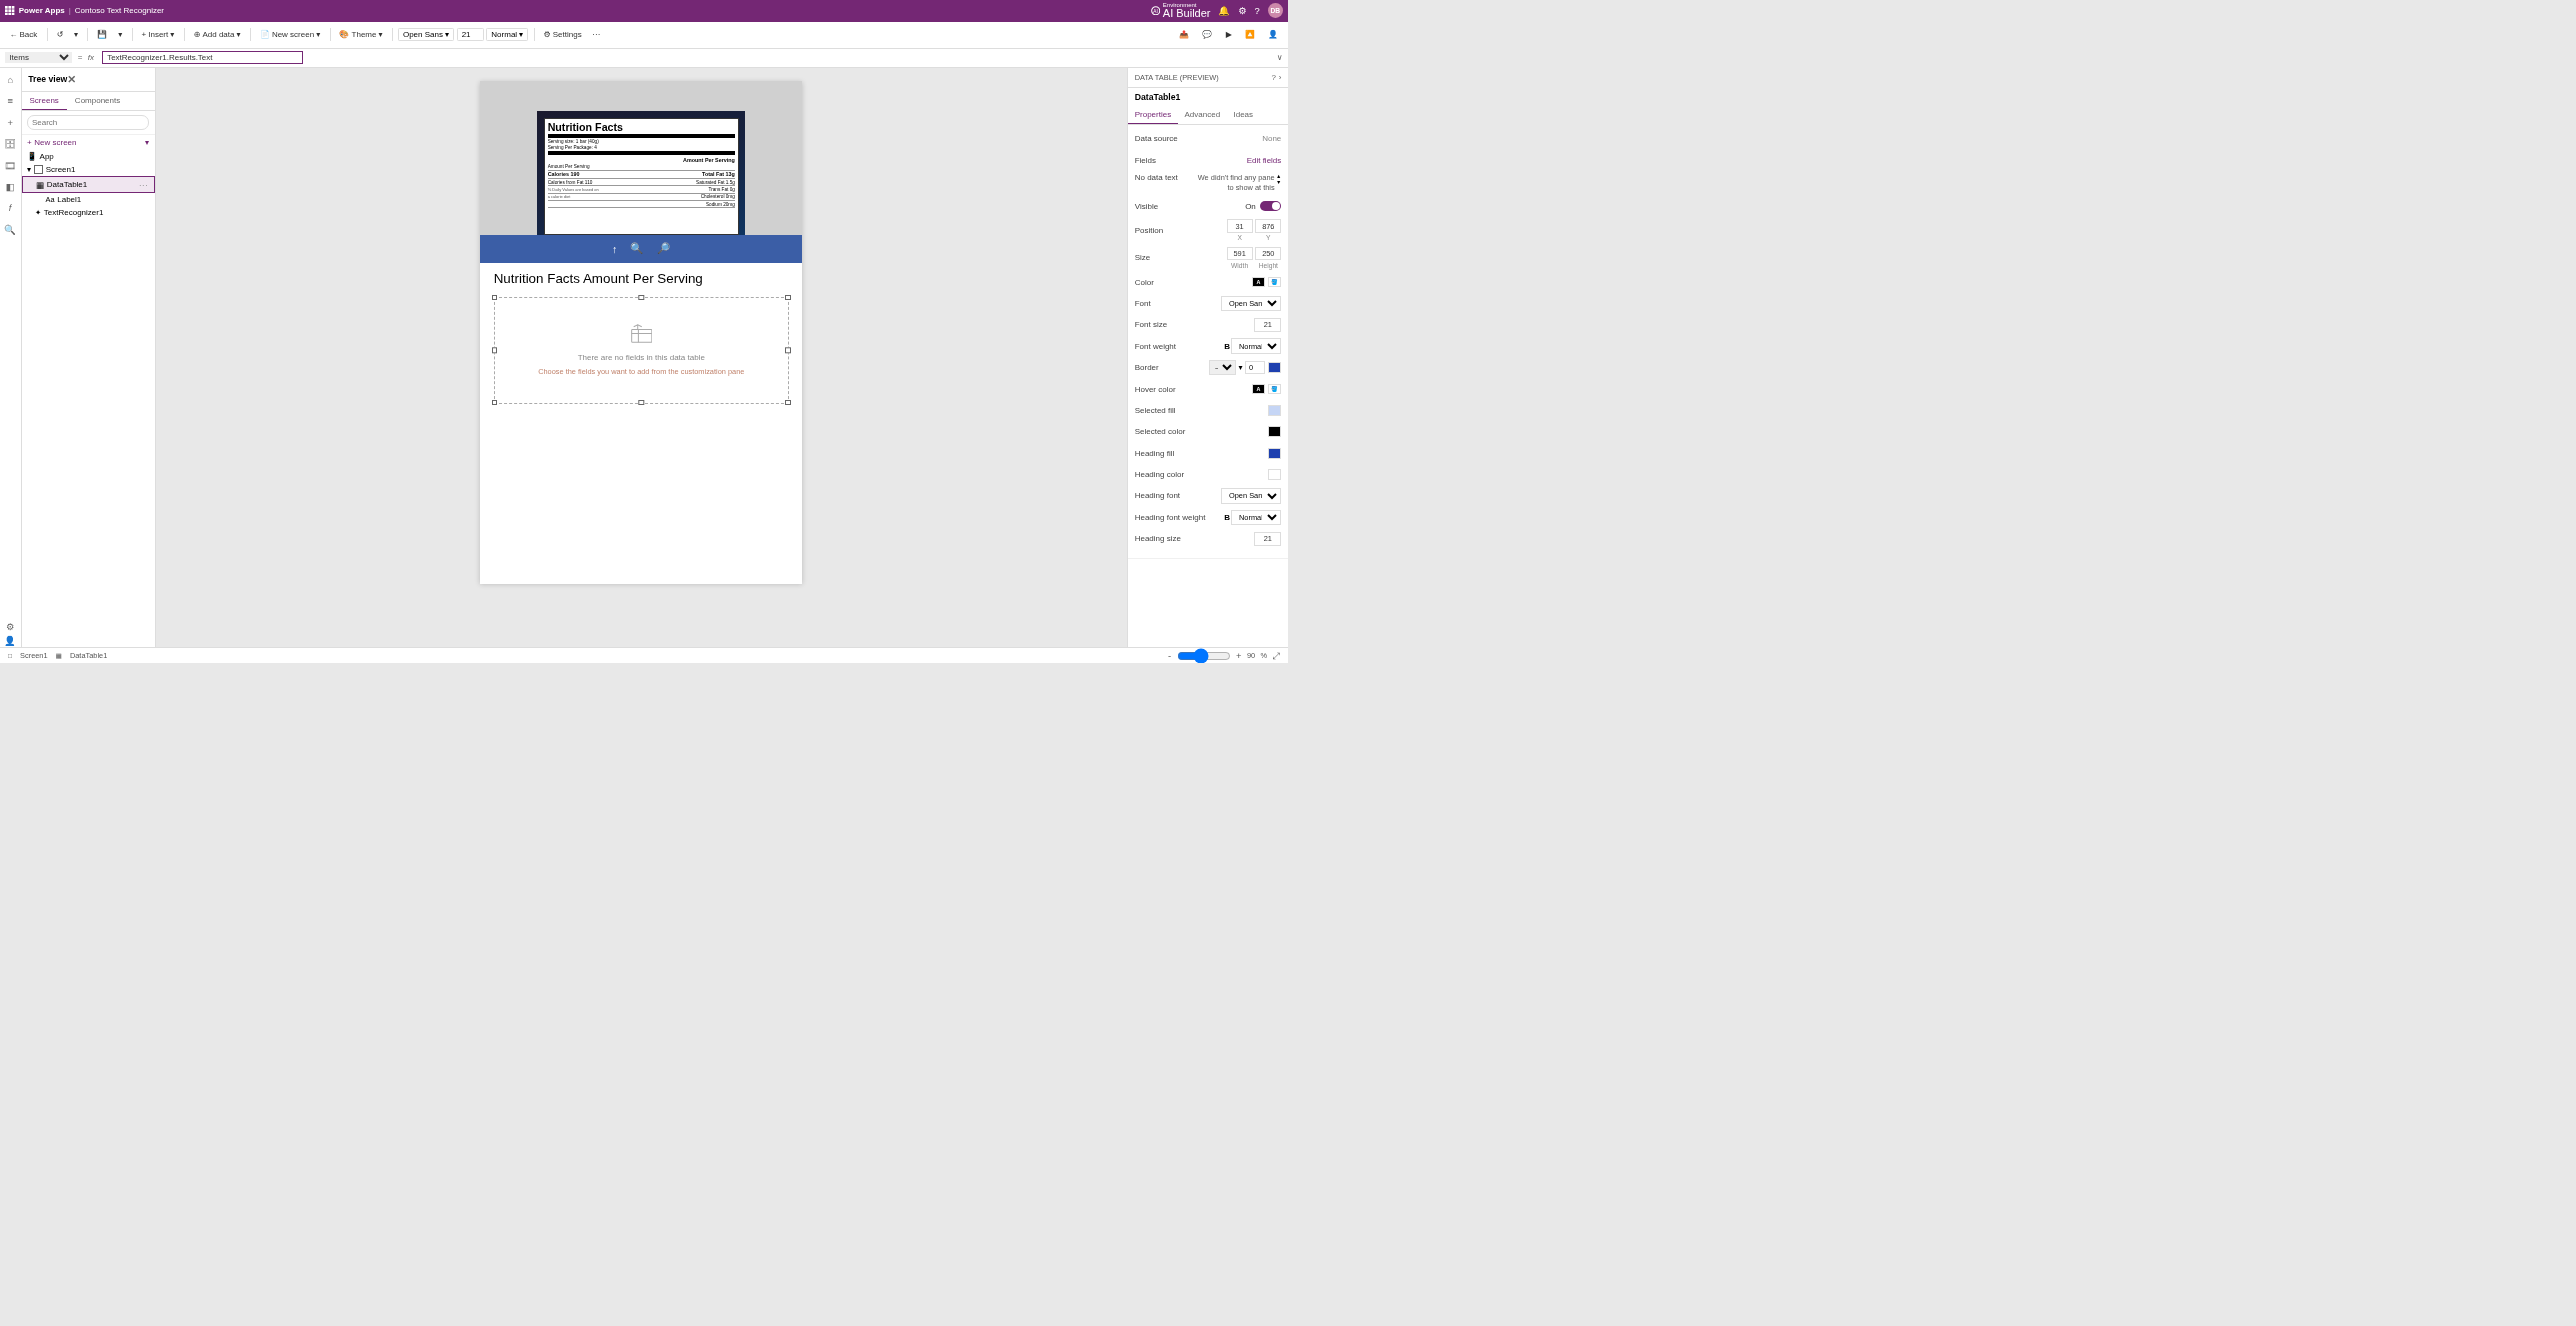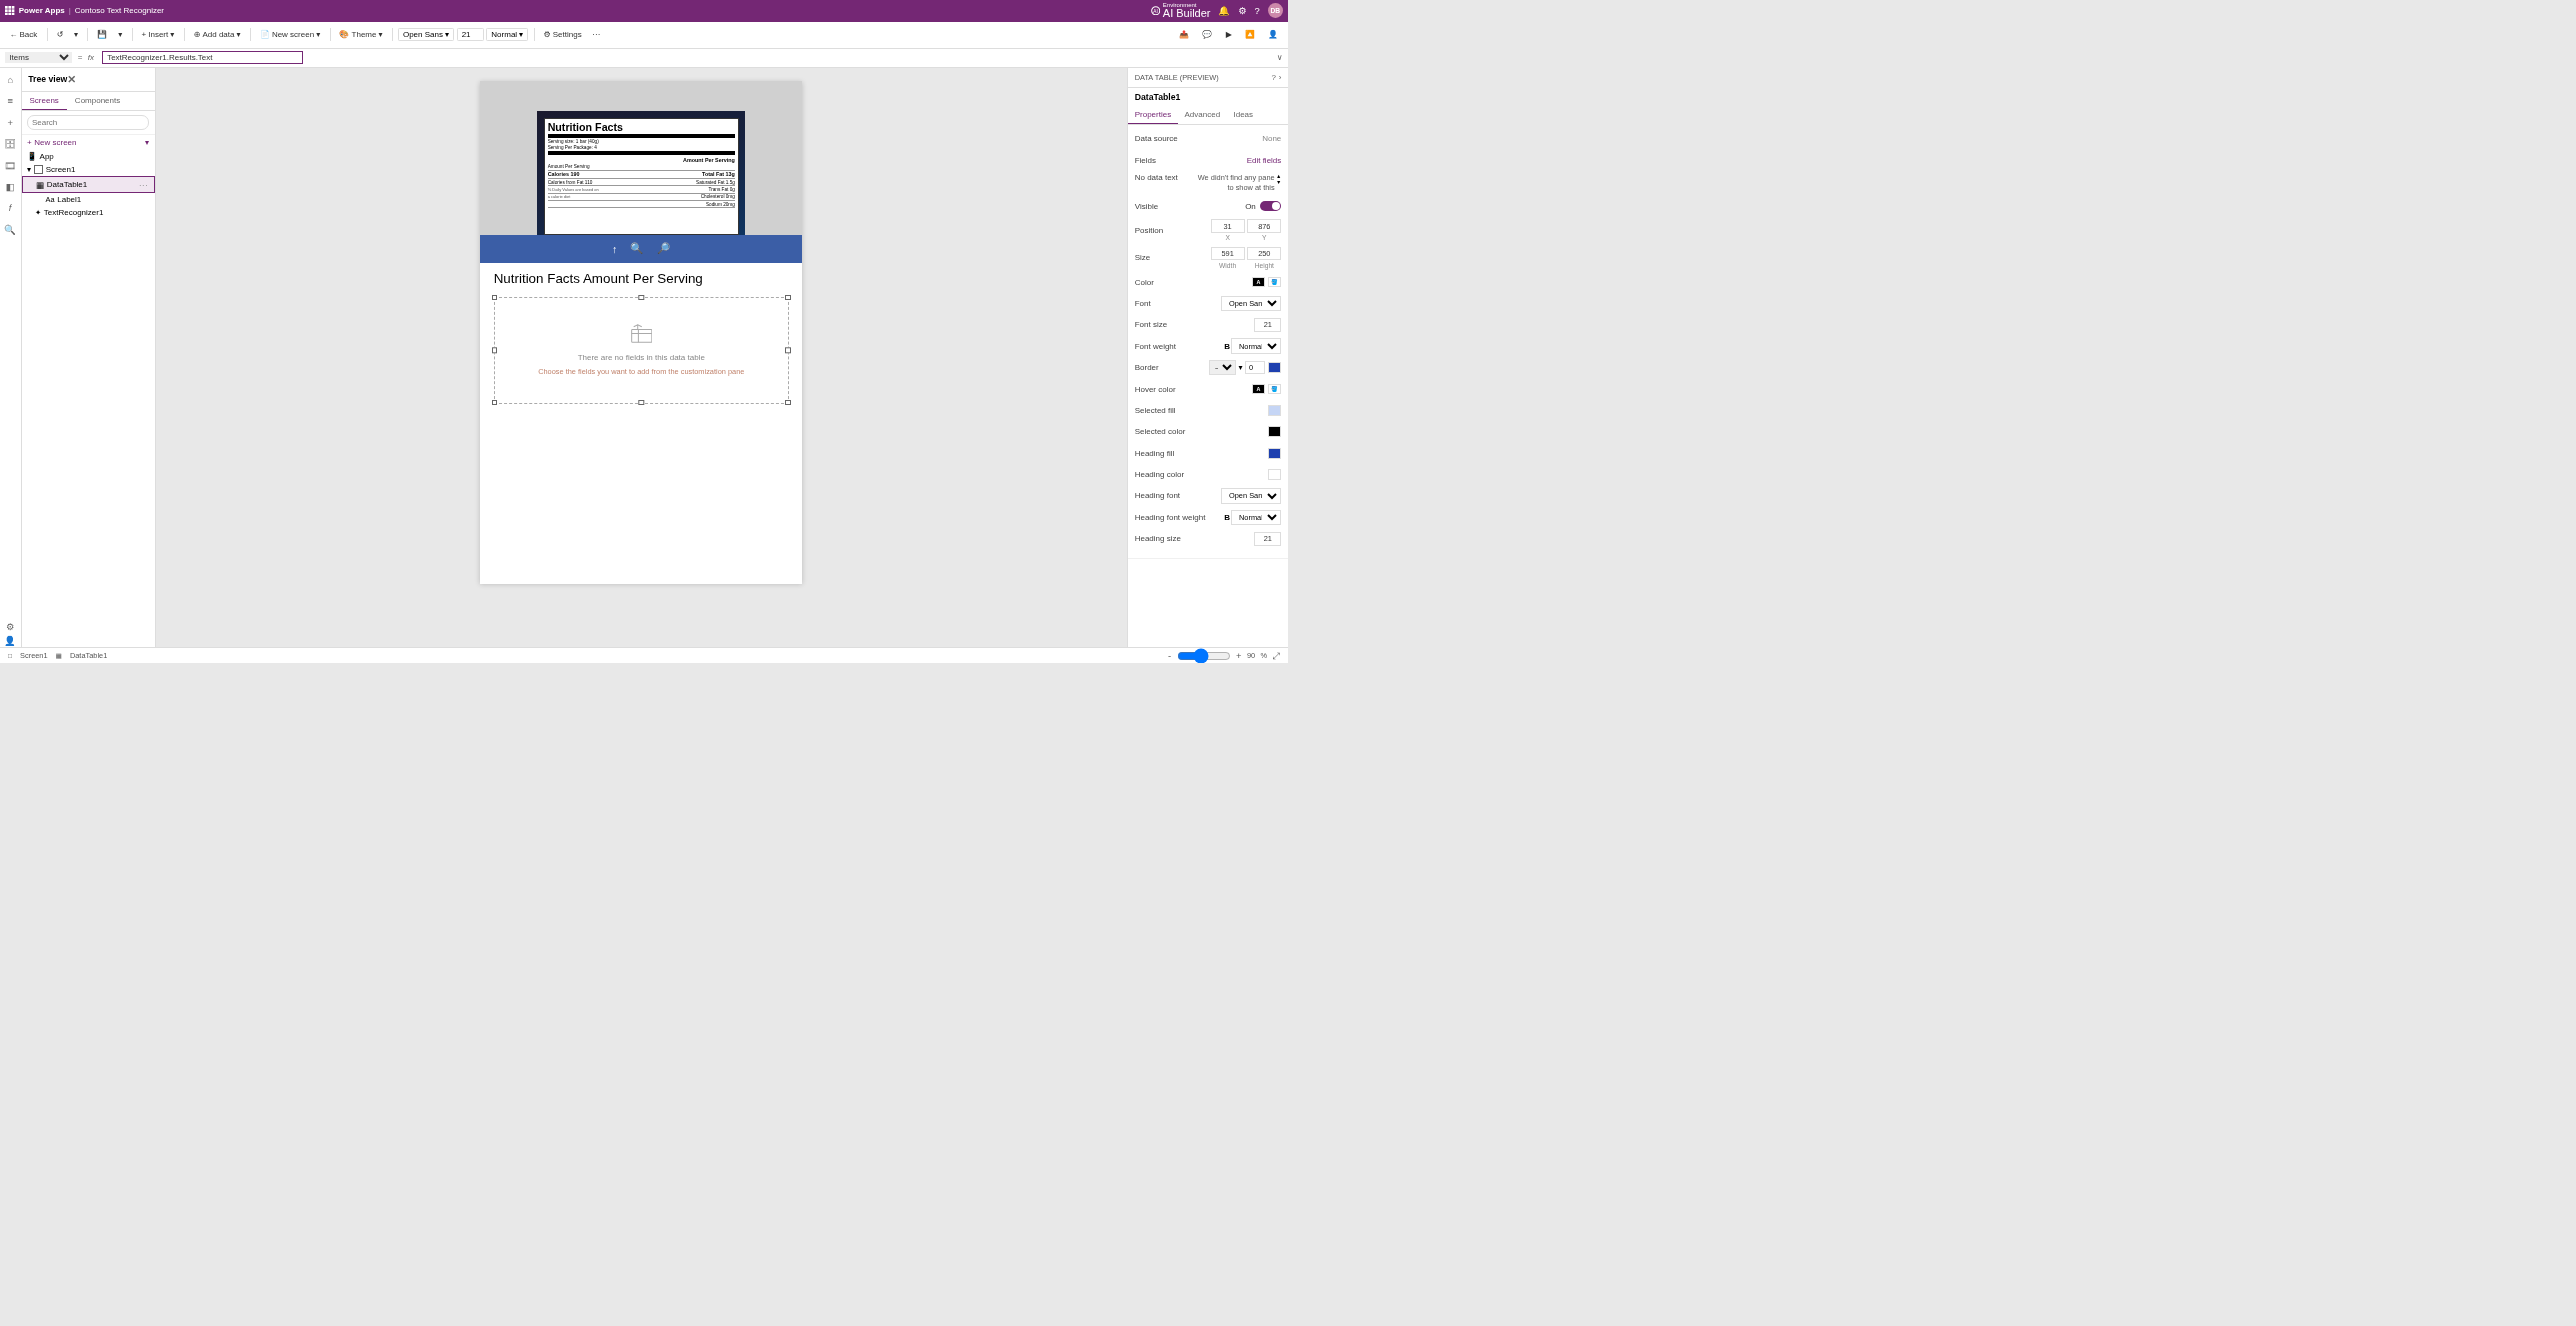--- a/index.html
+++ b/index.html
@@ -221,21 +221,21 @@
       position: relative; cursor: pointer;
     }
     .toggle-on::after {
       content: ''; position: absolute; right: 1.3px; top: 1.3px;
       width: 8px; height: 8px; background: white; border-radius: 50%;
     }
     .coord-group {
       display: flex; gap: 2.7px;
     }
     .coord-input {
-      width: 34px; border: 0.7px solid #ddd; padding: 1.3px 2.7px;
+      width: 26px; border: 0.7px solid #ddd; padding: 1.3px 2.7px;
       font-size: 7.4px; text-align: center; color: #333;
     }
     .coord-label-sm { font-size: 6.7px; color: #888; text-align: center; }
     .color-swatch {
       width: 13.4px; height: 10.7px; border: 0.7px solid #ddd; cursor: pointer;
     }
     .color-row { display: flex; align-items: center; gap: 2.7px; }
     .font-select {
       border: 0.7px solid #ddd; padding: 1.3px 2.7px; font-size: 7.4px;
       width: 60px; cursor: pointer; background: white;

